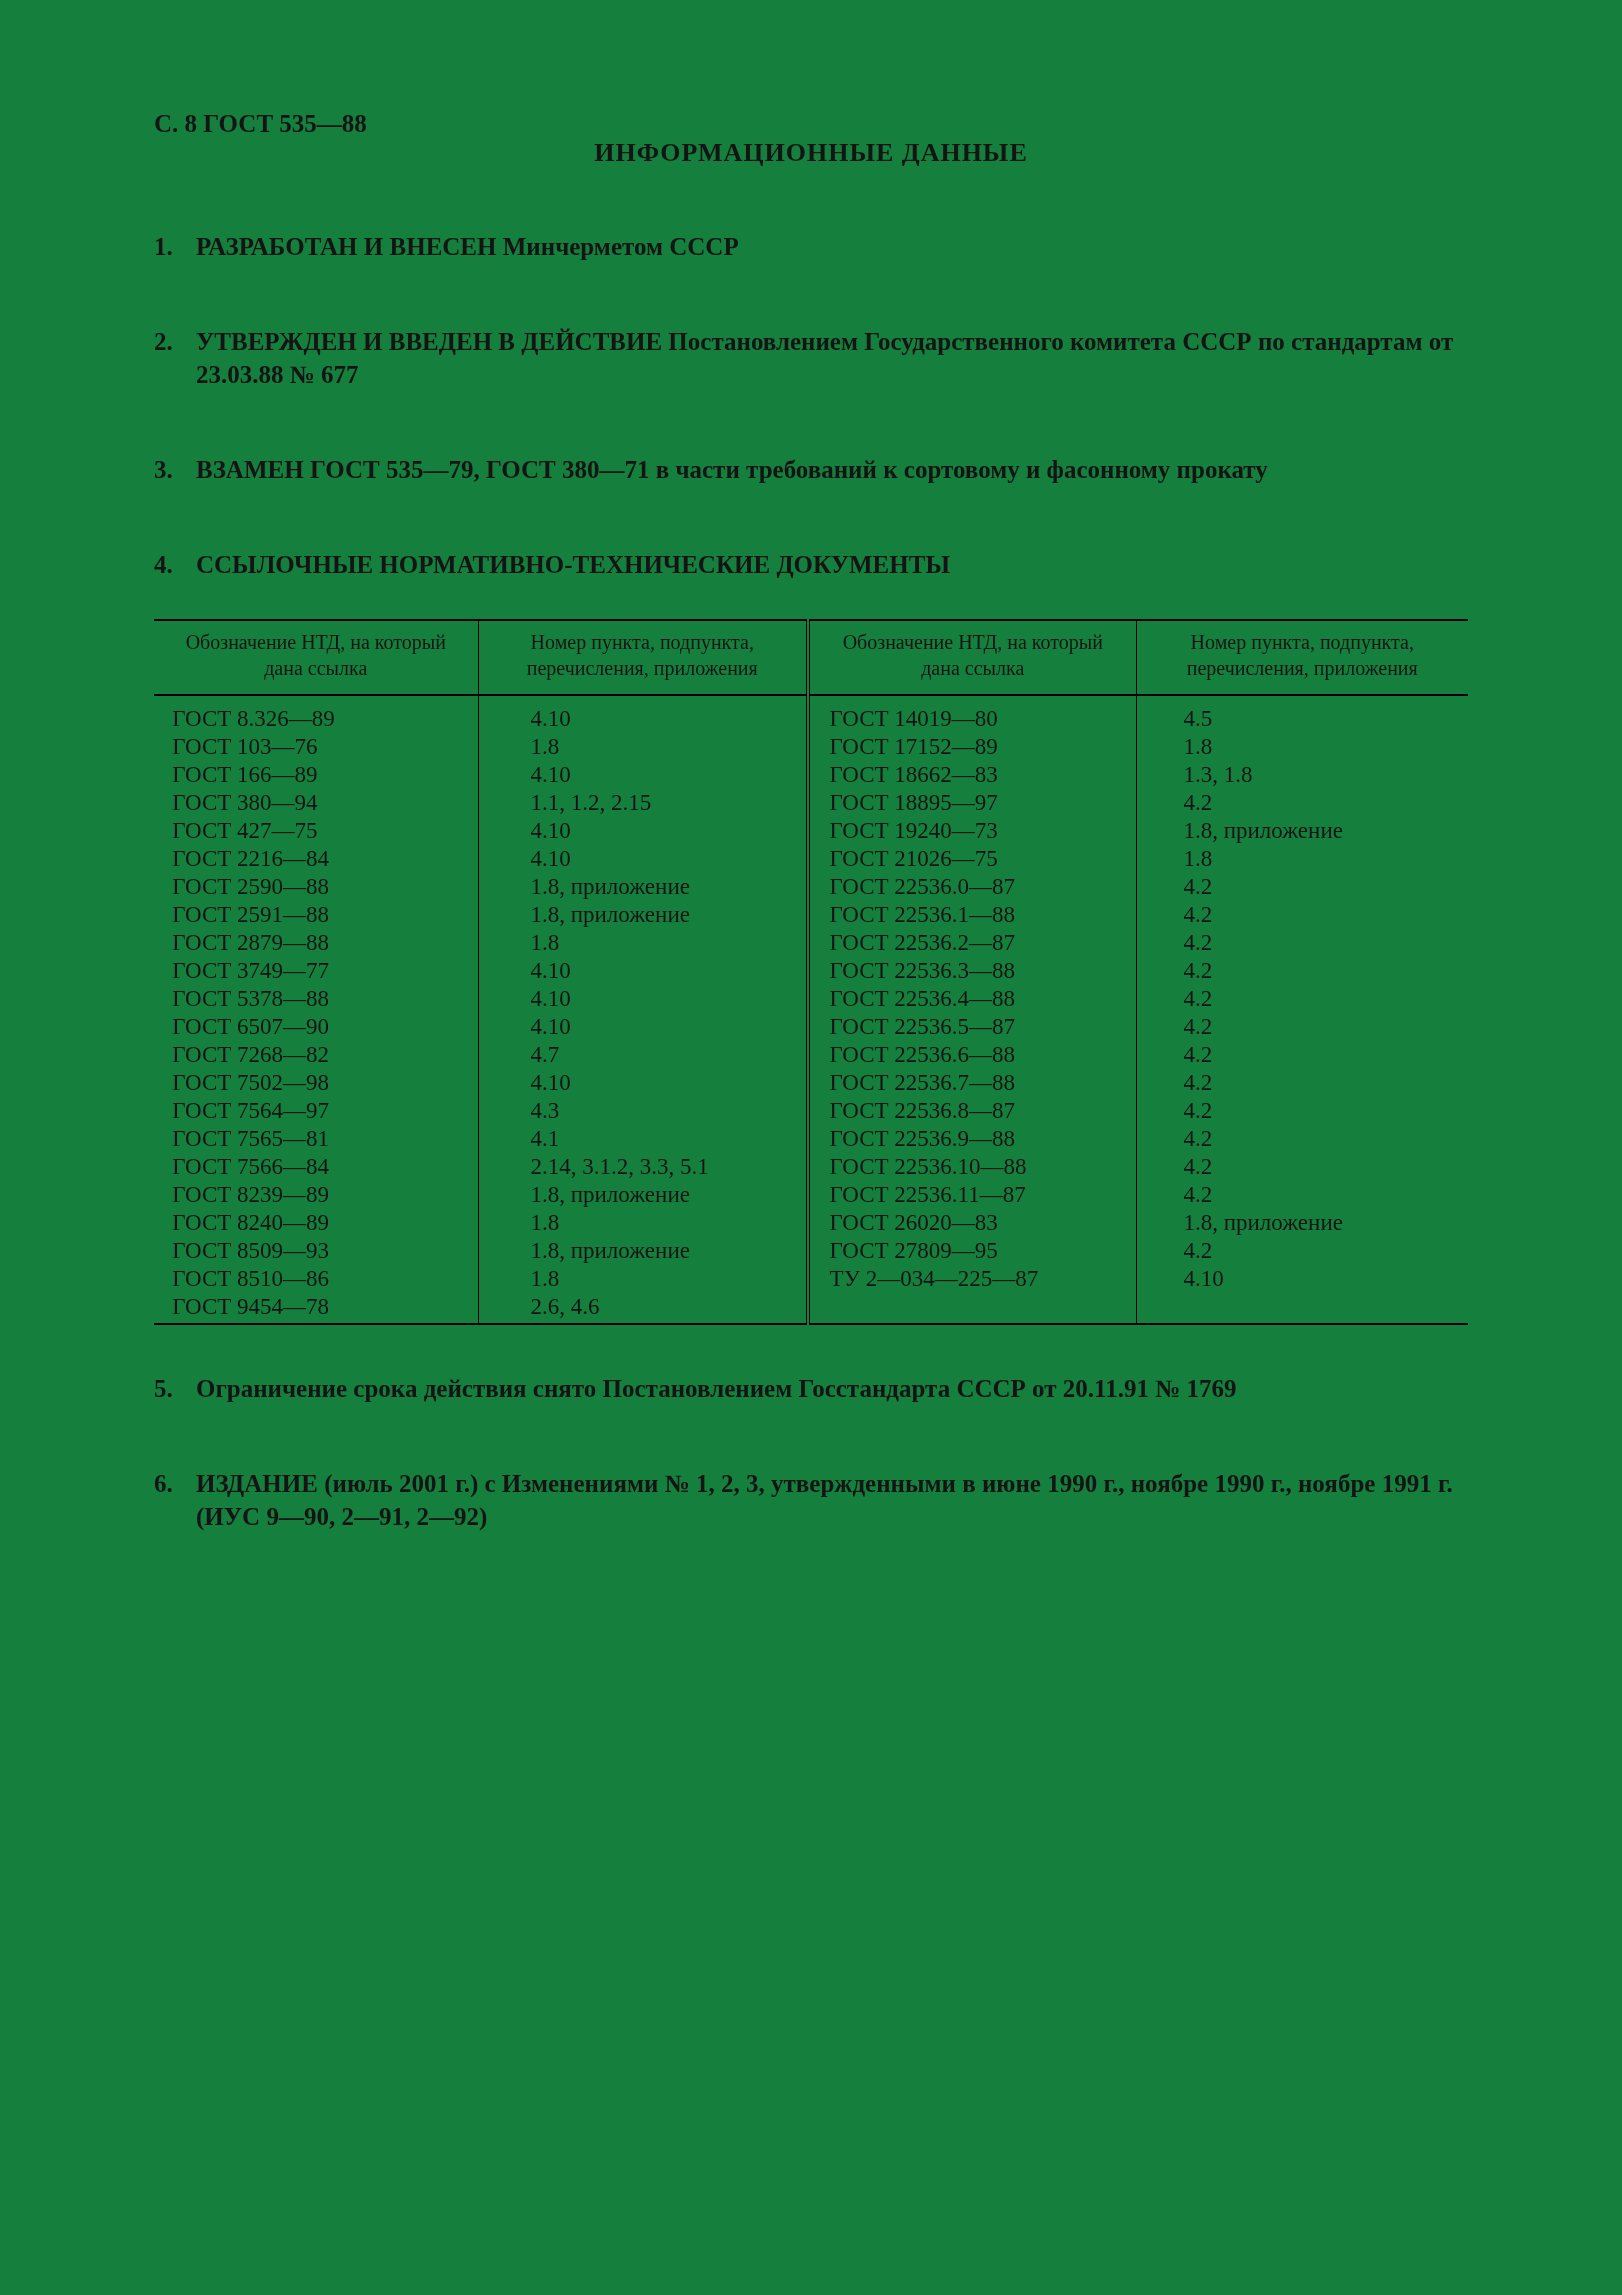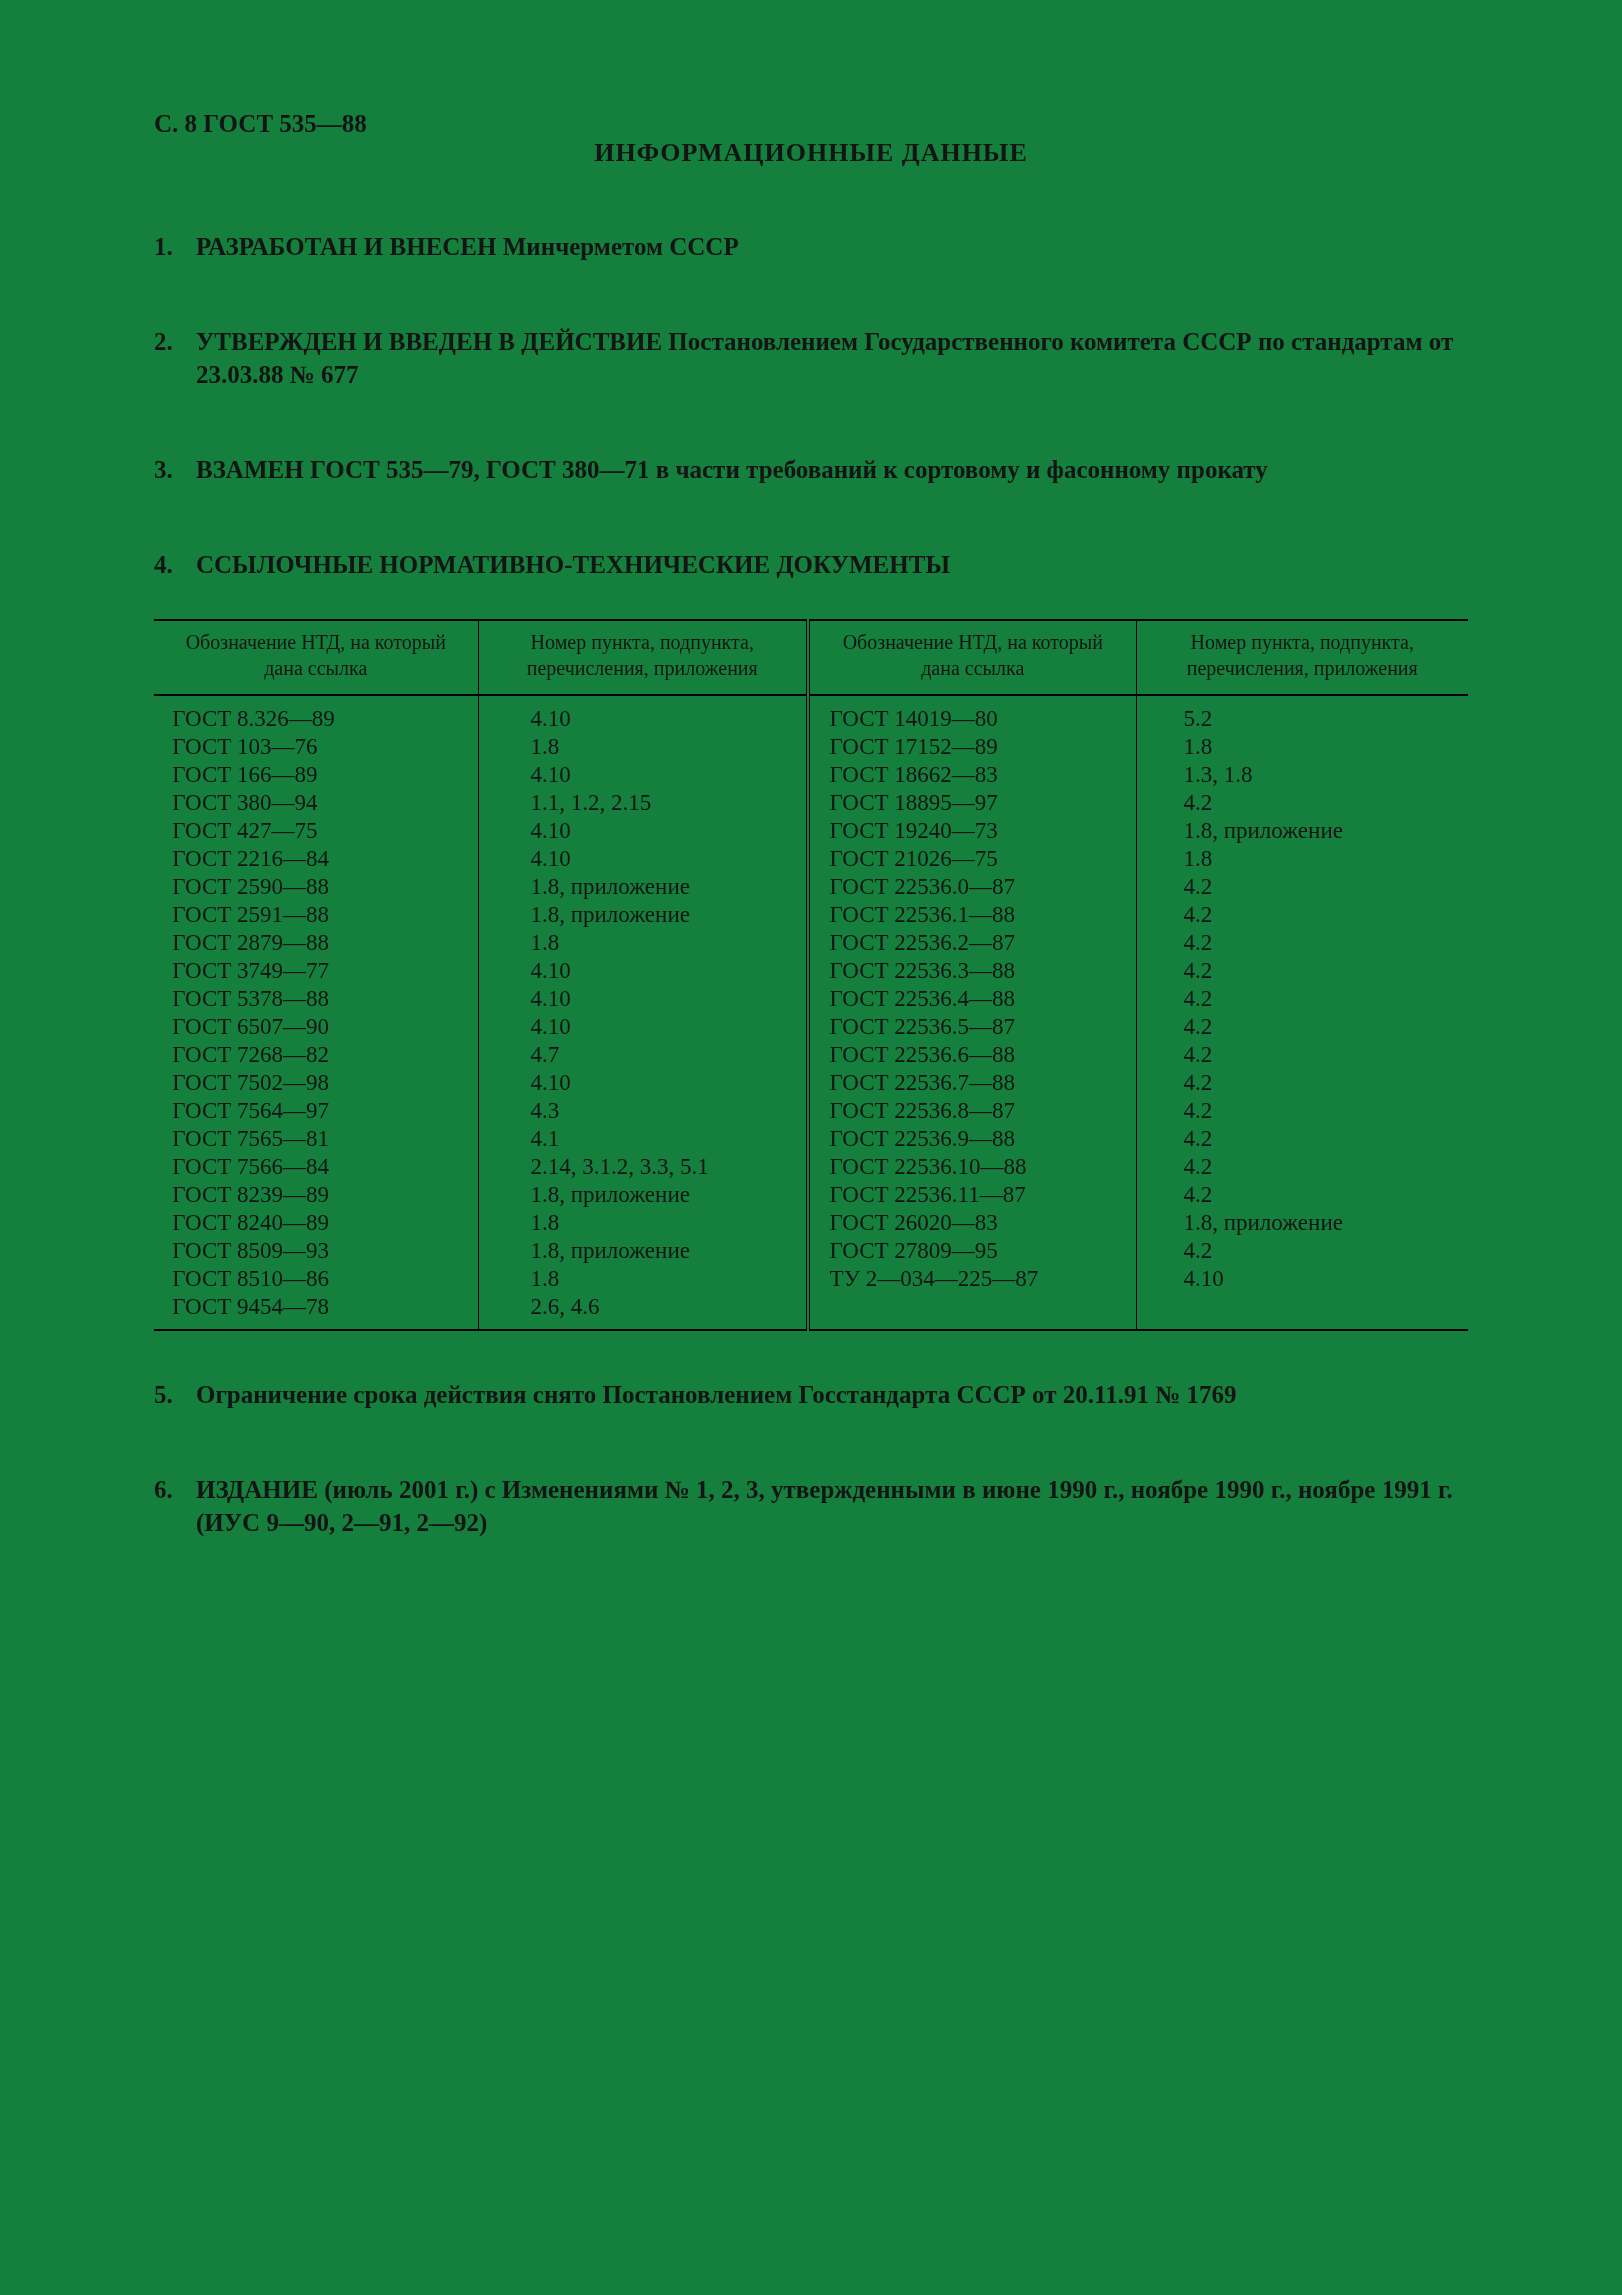--- a/index.html
+++ b/index.html
@@ -67,21 +67,21 @@
     height: 28px;
     white-space: nowrap;
     overflow: hidden;
     vertical-align: top;
   }
   .ref-table td.c0 { padding-left: 18.3px; }
   .ref-table td.c1 { padding-left: 52px; }
   .ref-table td.c2 { padding-left: 19.6px; }
   .ref-table td.c3 { padding-left: 47px; }
   .ref-table tbody tr:first-child td { padding-top: 9.2px; margin-top: 14px; }
-  .ref-table tbody tr:last-child td { padding-bottom: 8px; }
+  .ref-table tbody tr:last-child td { padding-bottom: 2px; }
 </style>
 </head>
 <body>
 
 <div class="page">
 
   <div class="page-header">С. 8 ГОСТ 535—88</div>
 
   <div class="doc-title">ИНФОРМАЦИОННЫЕ ДАННЫЕ</div>
 
@@ -118,21 +118,21 @@
         <th class="c1">Номер пункта, подпункта, перечисления, приложения</th>
         <th class="c2">Обозначение НТД, на который дана ссылка</th>
         <th class="c3">Номер пункта, подпункта, перечисления, приложения</th>
       </tr>
     </thead>
     <tbody>
         <tr>
           <td class="c0">ГОСТ 8.326—89</td>
           <td class="c1">4.10</td>
           <td class="c2">ГОСТ 14019—80</td>
-          <td class="c3">5.2</td>
+          <td class="c3">4.5</td>
         </tr>
         <tr>
           <td class="c0">ГОСТ 103—76</td>
           <td class="c1">1.8</td>
           <td class="c2">ГОСТ 17152—89</td>
           <td class="c3">1.8</td>
         </tr>
         <tr>
           <td class="c0">ГОСТ 166—89</td>
           <td class="c1">4.10</td>

